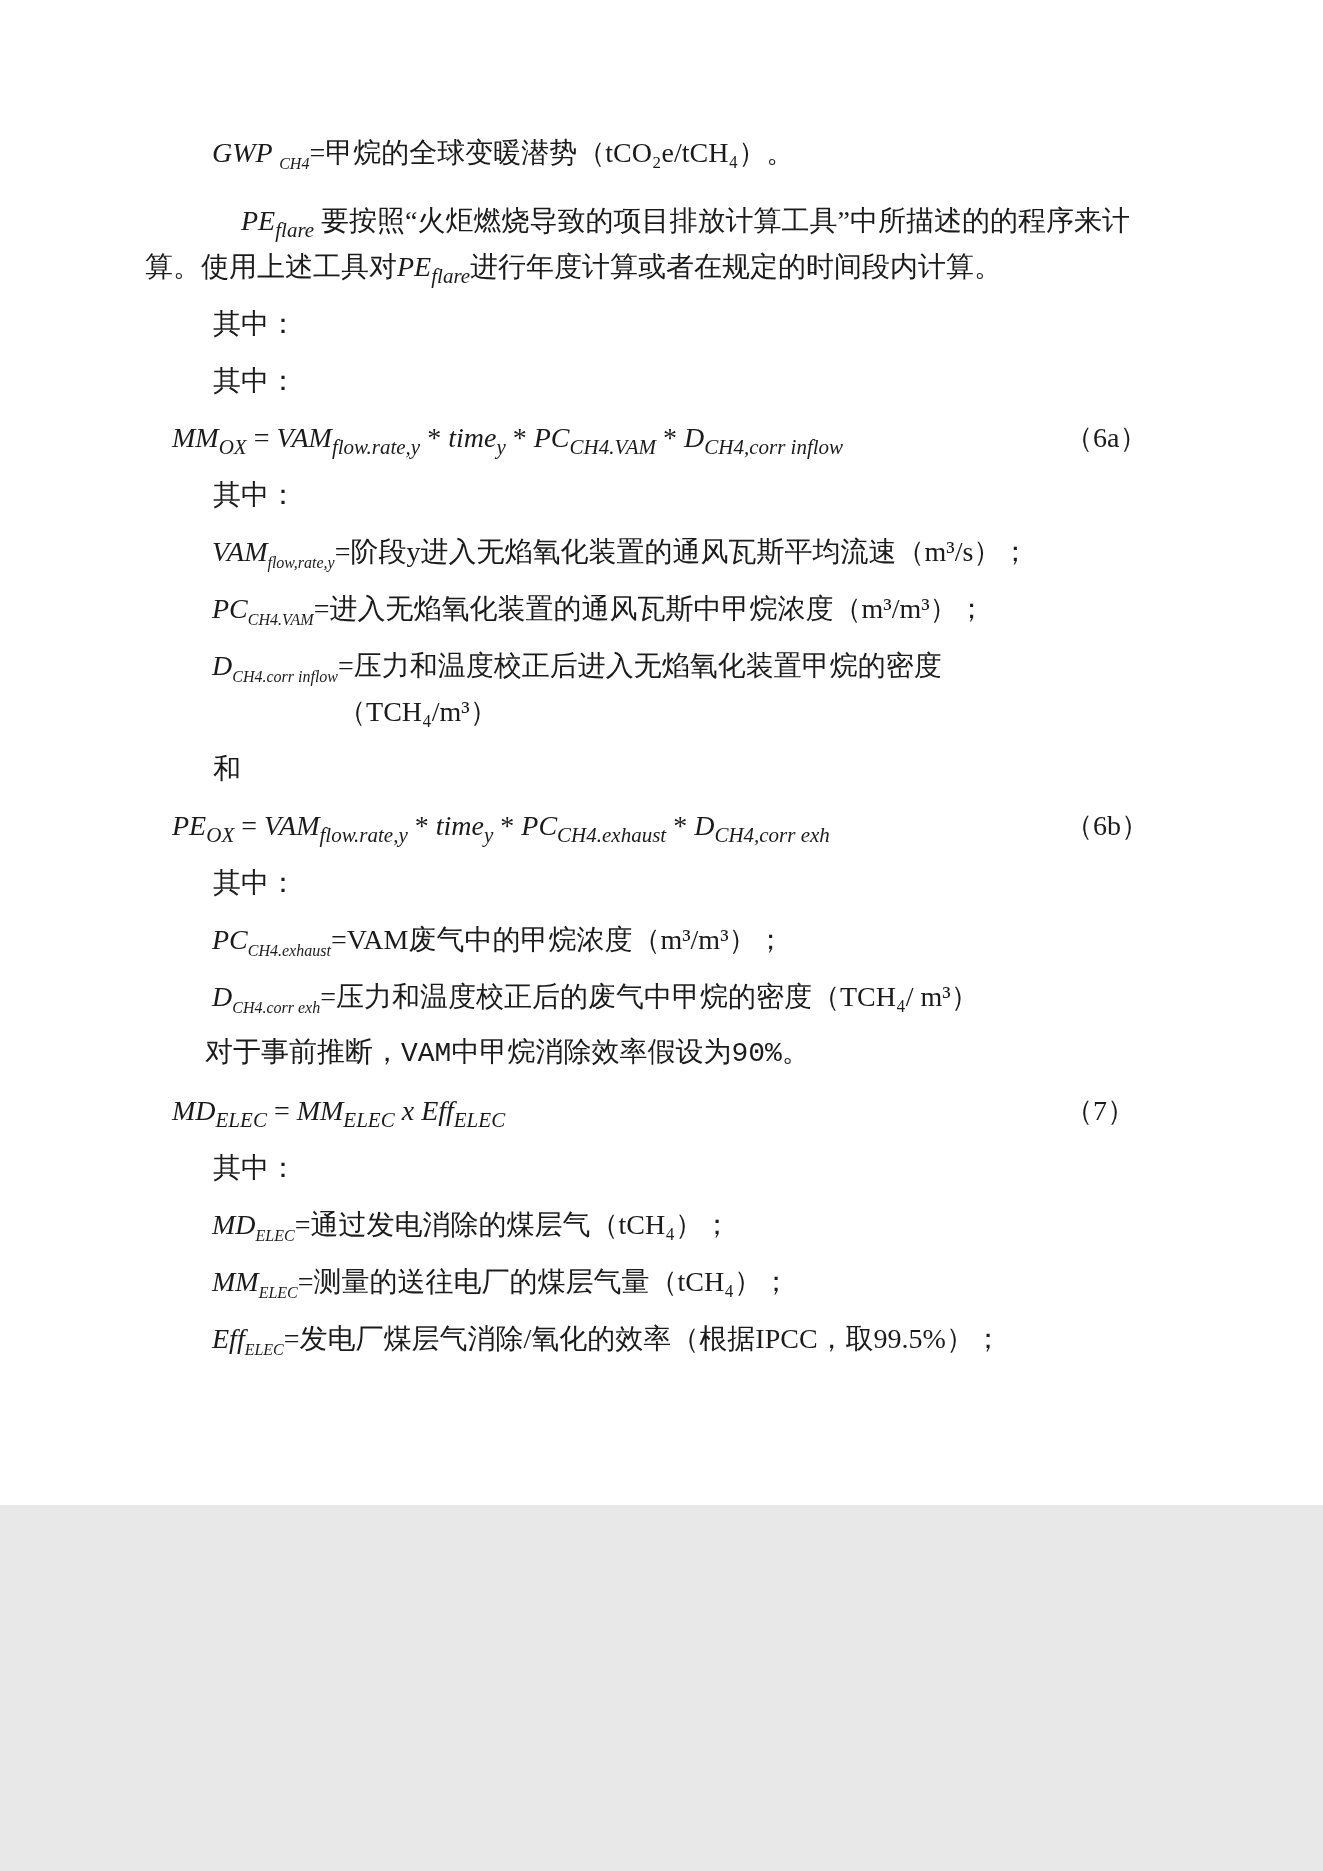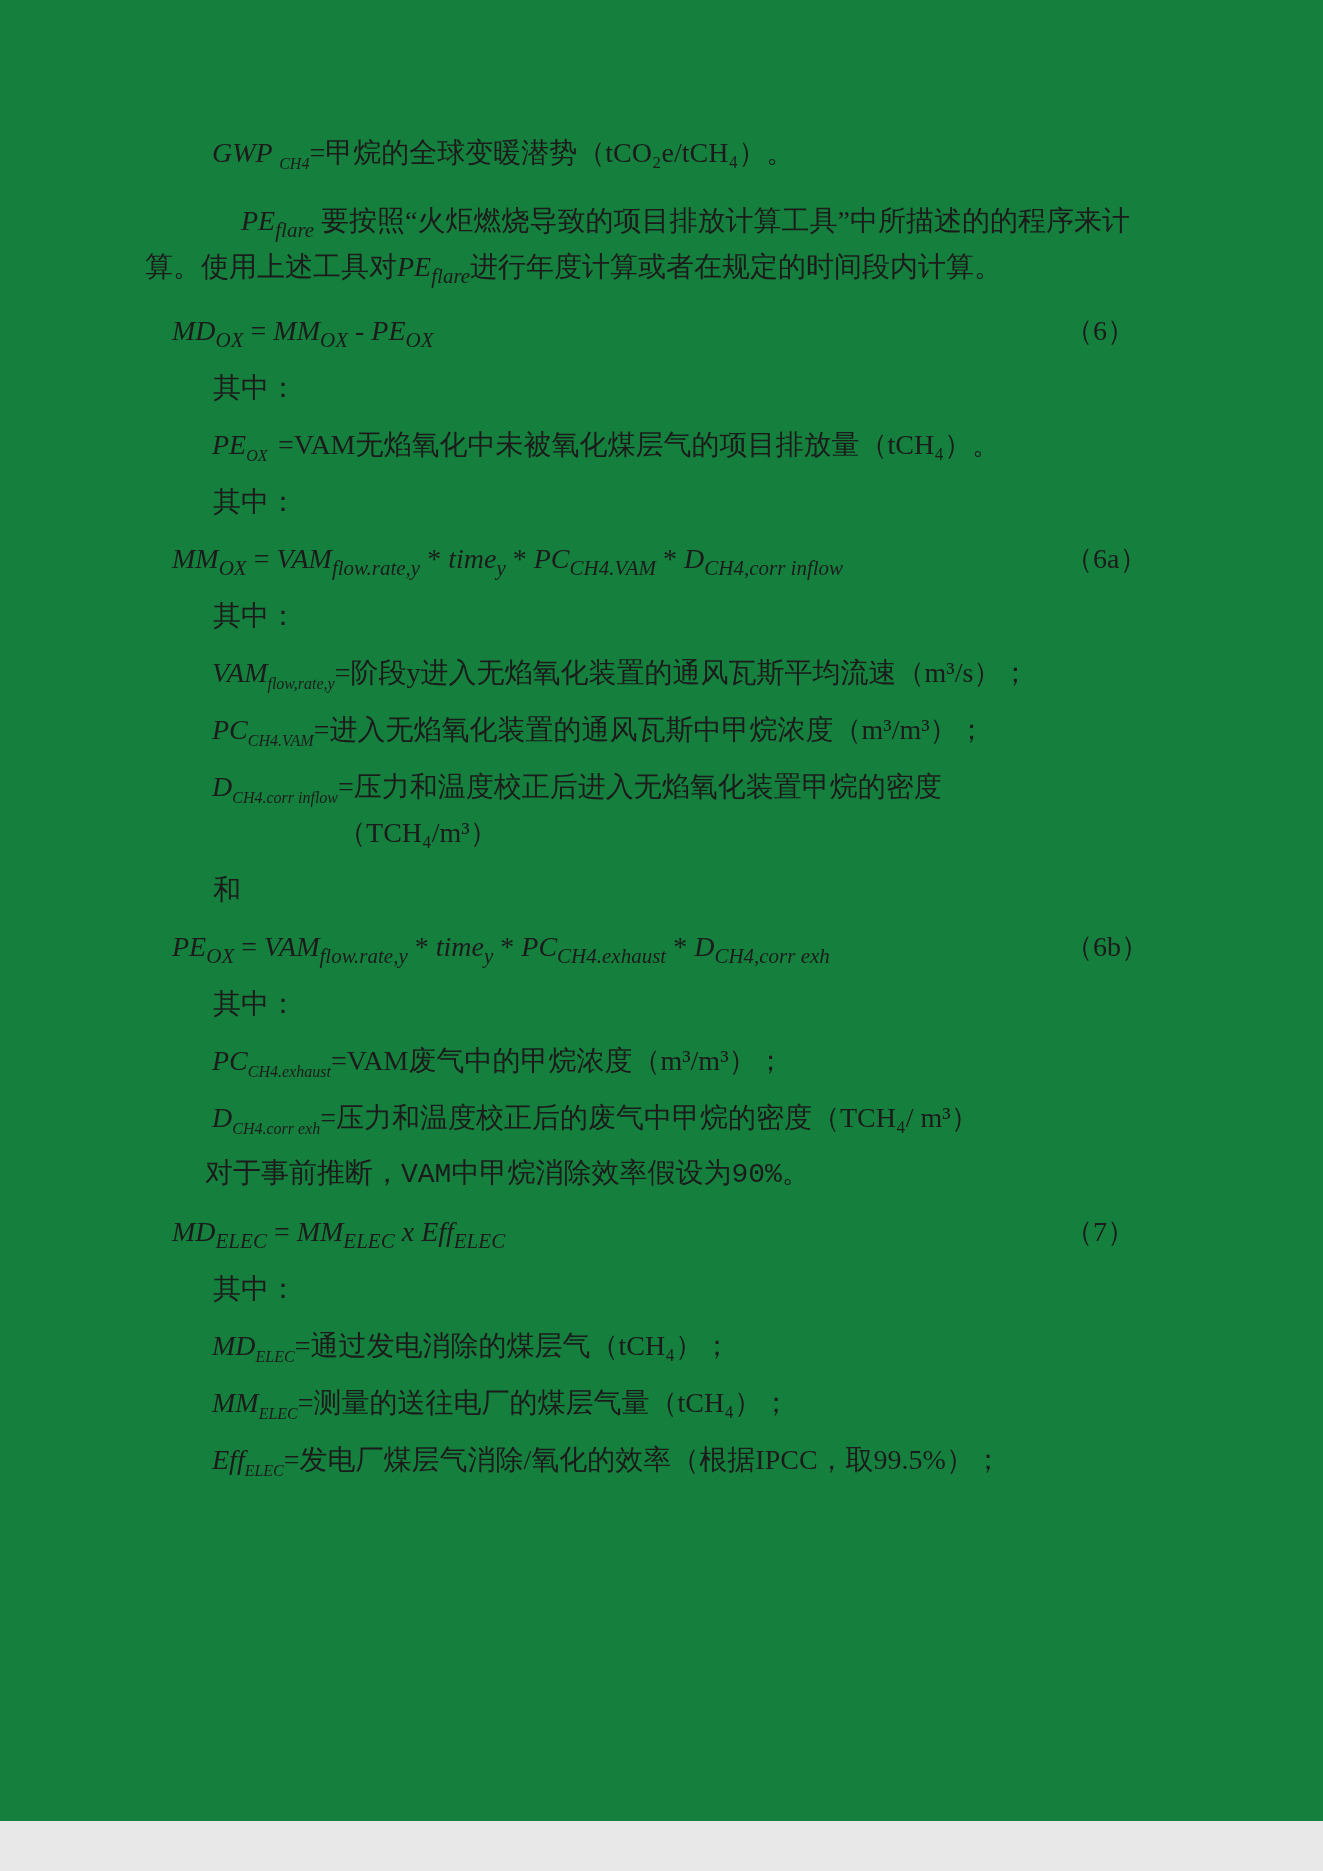--- a/index.html
+++ b/index.html
@@ -1,20 +1,20 @@
 <!DOCTYPE html>
 <html><head>
 <meta charset="utf-8">
 <style>
   html, body { margin: 0; padding: 0; background: #e8e8e8; }
   .page {
     position: relative;
     width: 1323px;
-    height: 1821px;
-    background: #15803d;
+    height: 1505px;
+    background: #ffffff;
     color: #1b1b1b;
     font-family: "Liberation Serif", "DejaVu Serif", serif;
     overflow: hidden;
     margin: 0 auto;
   }
   .content {
     padding: 130px 160px 0 145px;
     font-size: 28px;
     line-height: 46px;
   }
@@ -63,33 +63,25 @@
 <div class="page">
   <div class="content">
 
     <div class="defrow g1 block">
       <span class="term"><span class="var">GWP </span><sub>CH4</sub></span>
       <span class="def">=甲烷的全球变暖潜势（tCO₂e/tCH₄）。</span>
     </div>
 
     <p class="para first-indent mt"><span class="var">PE</span><sub>flare</sub><span> 要按照“火炬燃烧导致的项目排放计算工具”中所描述的的程序来计算。使用上述工具对</span><span class="var">PE</span><sub>flare</sub><span>进行年度计算或者在规定的时间段内计算。</span></p>
 
-    <div class="eq mt">
-      <span class="formula"><span class="var">MD</span><sub>OX</sub><span> = </span><span class="var">MM</span><sub>OX</sub><span> - </span><span class="var">PE</span><sub>OX</sub></span>
-      <span class="eqnum">（6）</span>
-    </div>
 
     <div class="lead block">其中：</div>
 
 
 
-    <div class="defrow g1 block">
-      <span class="term"><span class="var">PE</span><sub>OX</sub></span>
-      <span class="def">=VAM无焰氧化中未被氧化煤层气的项目排放量（tCH₄）。</span>
-    </div>
 
     <div class="lead block">其中：</div>
 
     <div class="eq">
       <span class="formula"><span class="var">MM</span><sub>OX</sub><span> = </span><span class="var">VAM</span><sub>flow.rate,y</sub><span> * </span><span class="var">time</span><sub>y</sub><span> * </span><span class="var">PC</span><sub>CH4.VAM</sub><span> * </span><span class="var">D</span><sub>CH4,corr inflow</sub></span>
       <span class="eqnum">（6a）</span>
     </div>
 
     <div class="lead block">其中：</div>
 

